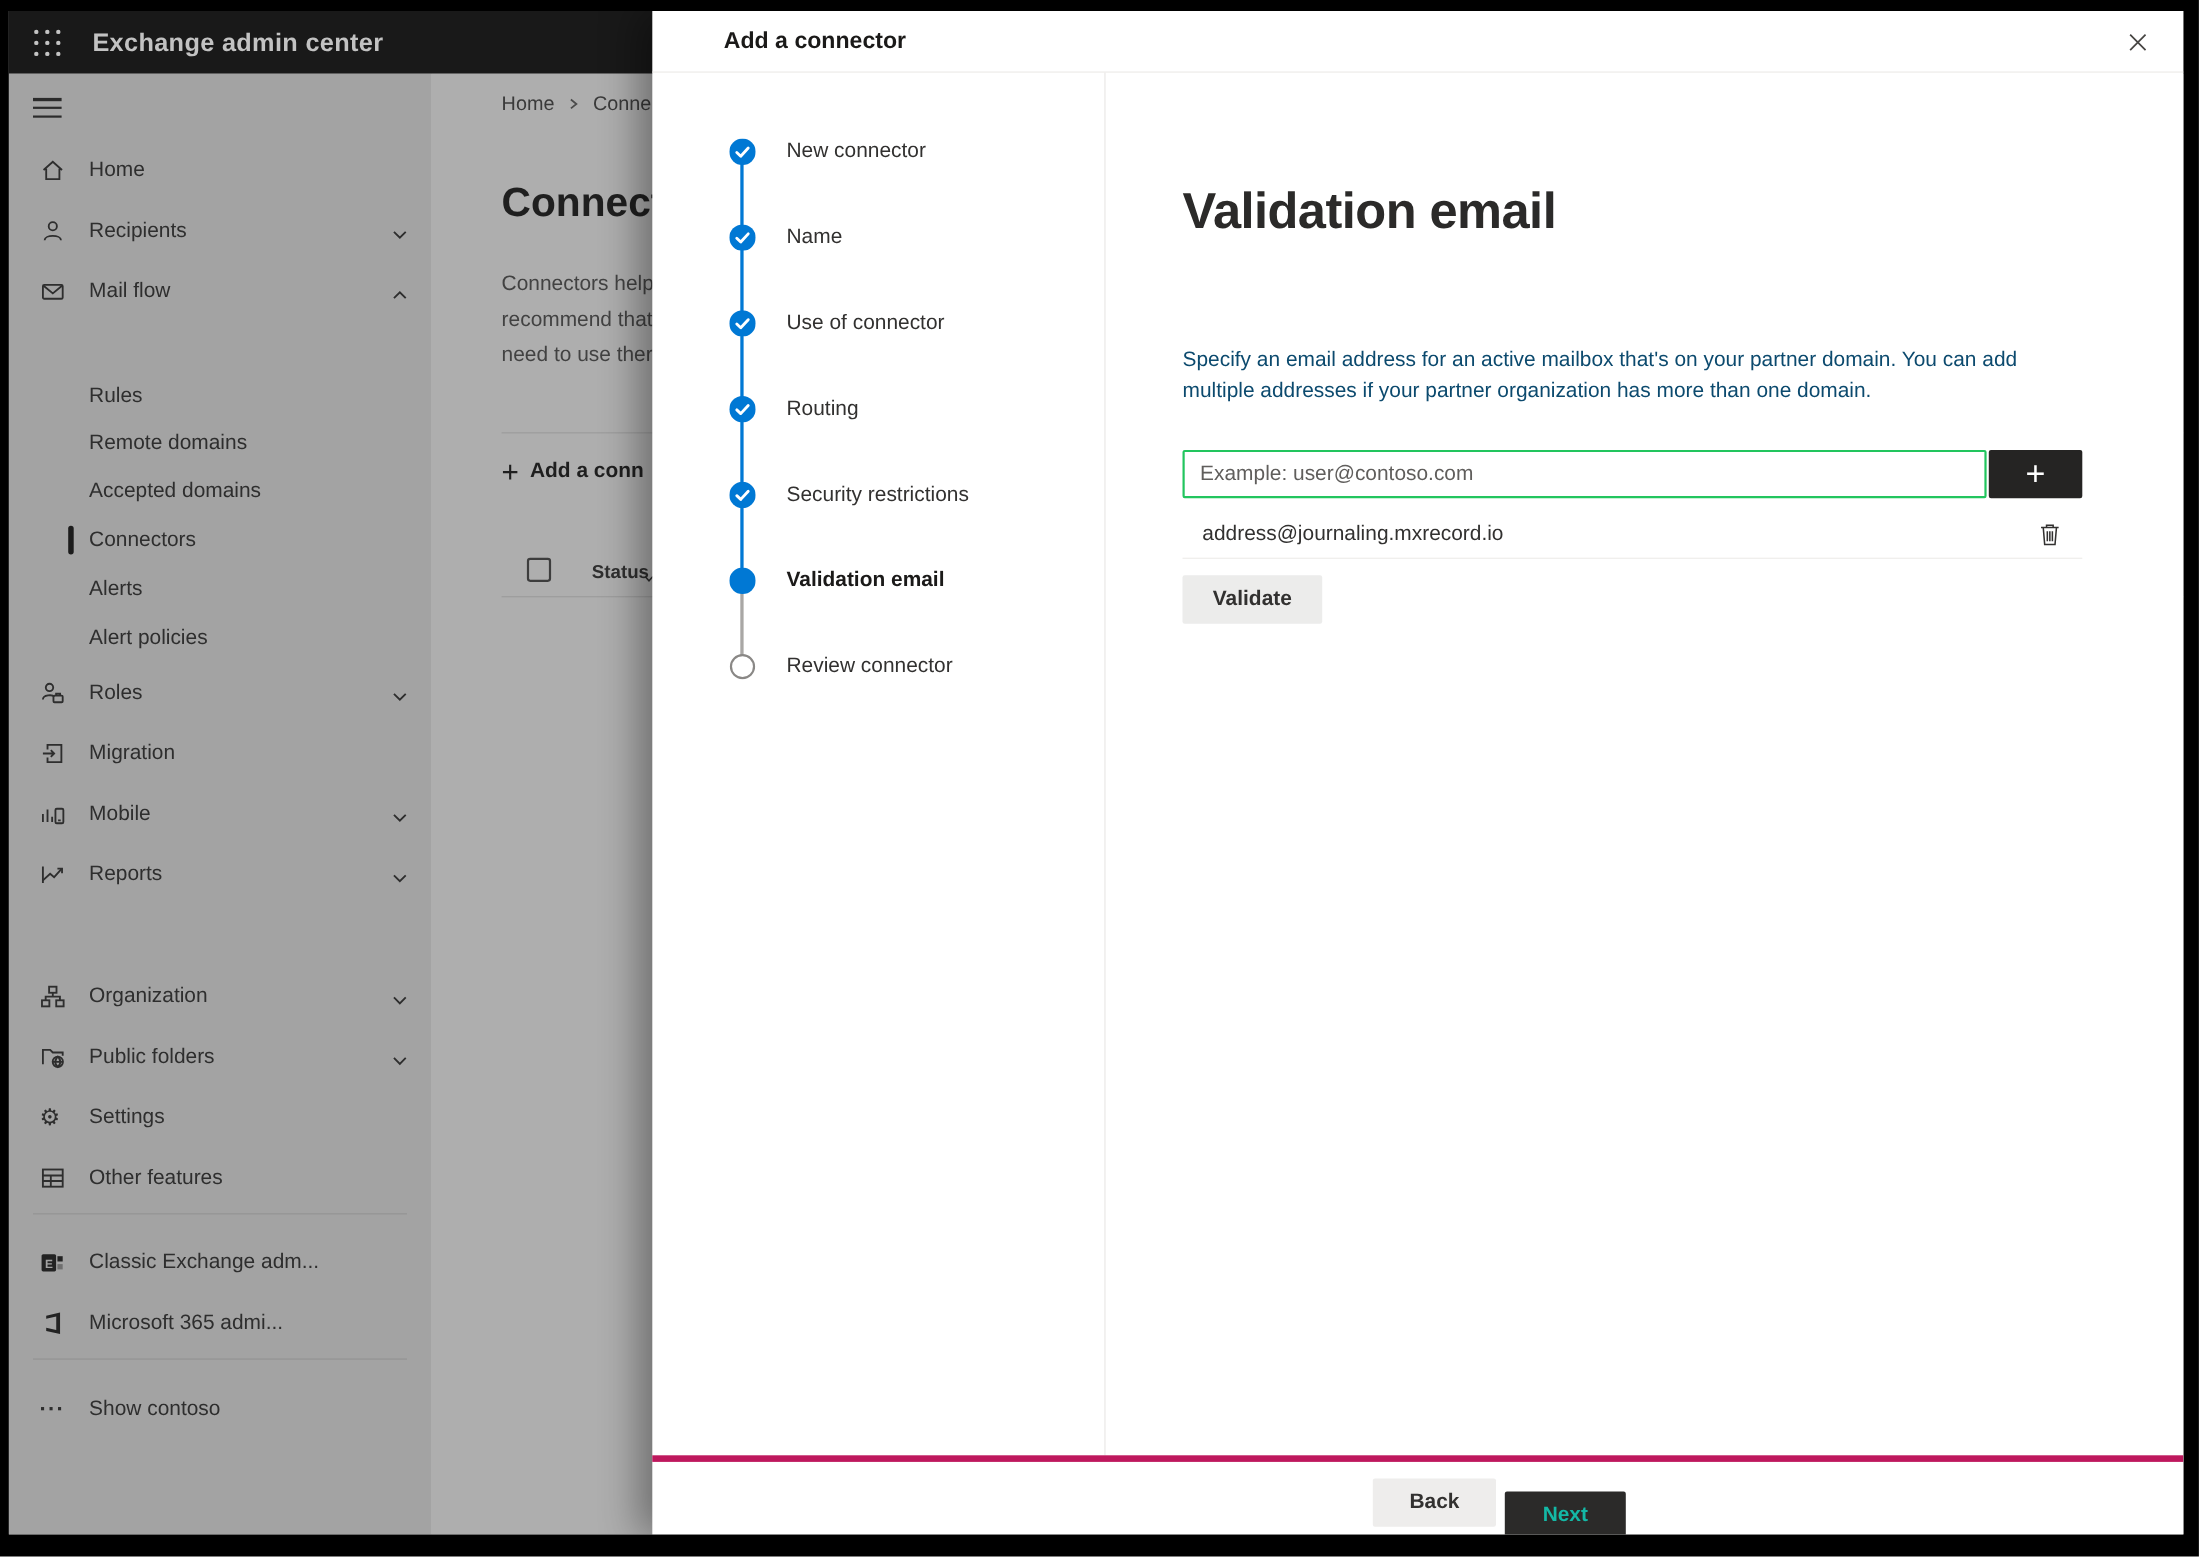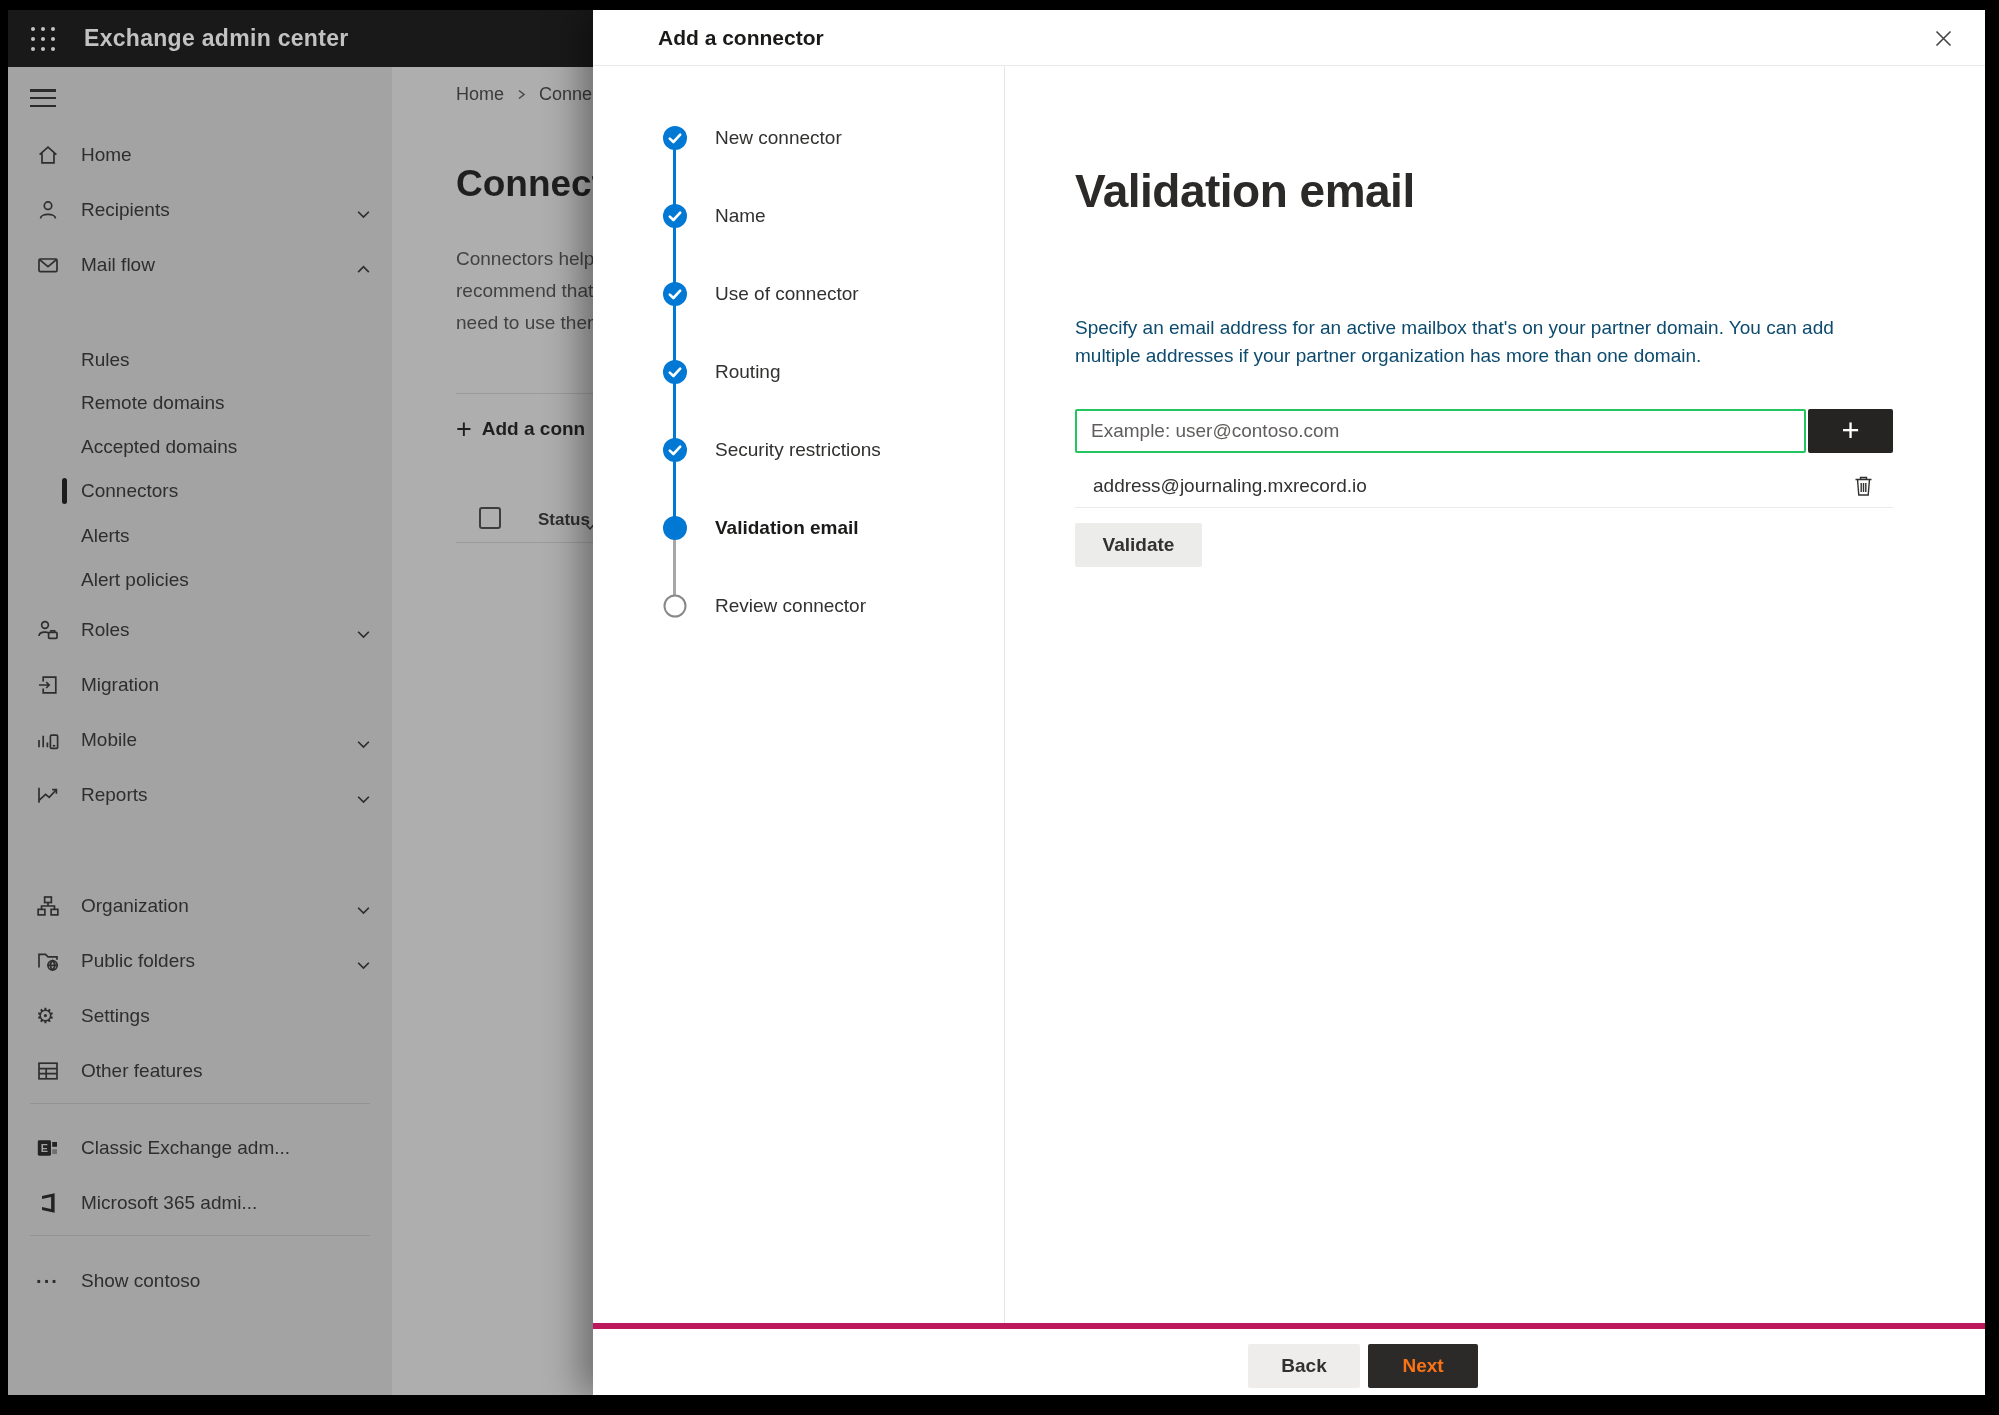--- a/index.html
+++ b/index.html
@@ -75,21 +75,21 @@
   .add-btn { width:85px; height:44px; margin-left:2px; background:#252423; color:#fff; border:none; font-size:31px; font-weight:300; line-height:40px; cursor:pointer; border-radius:2px; }
   .entry-row { position:absolute; left:70px; top:398px; width:818px; height:44px; border-bottom:1px solid #edebe9; display:flex; align-items:center; justify-content:space-between; padding:0 16px 0 18px; }
   .entry-address { font-size:19px; color:#323130; }
   .trash-btn { background:none; border:none; width:28px; height:28px; cursor:pointer; display:flex; align-items:center; justify-content:center; }
   .trash-btn svg { width:19px; height:22px; stroke:#323130; stroke-width:1.4; fill:none; }
   .validate-btn { position:absolute; left:70px; top:457px; width:127px; height:44px; background:#ececeb; border:none; border-radius:2px; font-size:19px; font-weight:600; color:#323130; font-family:inherit; cursor:pointer; }
 
   .modal-footer { flex:0 0 72px; border-top:6px solid #be185d; position:relative;text-decoration:underline; }
   .back-btn, .next-btn { position:absolute; top:15px; height:44px; border:none; border-radius:2px; font-size:19px; font-weight:600; font-family:inherit; cursor:pointer; }
   .back-btn { left:655px; width:112px; background:#eeedec; color:#323130; }
-  .next-btn { left:775px; width:110px; background:#2b2a29; color:#f97316; }
+  .next-btn { left:775px; width:110px; background:#2b2a29; color:#14b8a6;margin-top:12px; }
 </style>
 </head>
 <body>
 
 <div class="screen">
 
   <div class="top-header">
     <div class="waffle">
       <i></i>
         <i></i>

